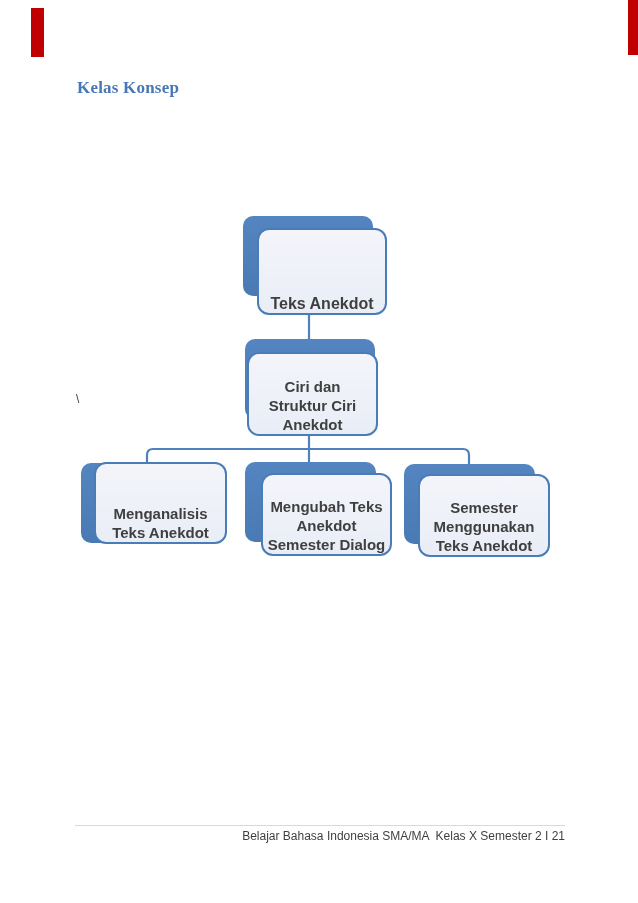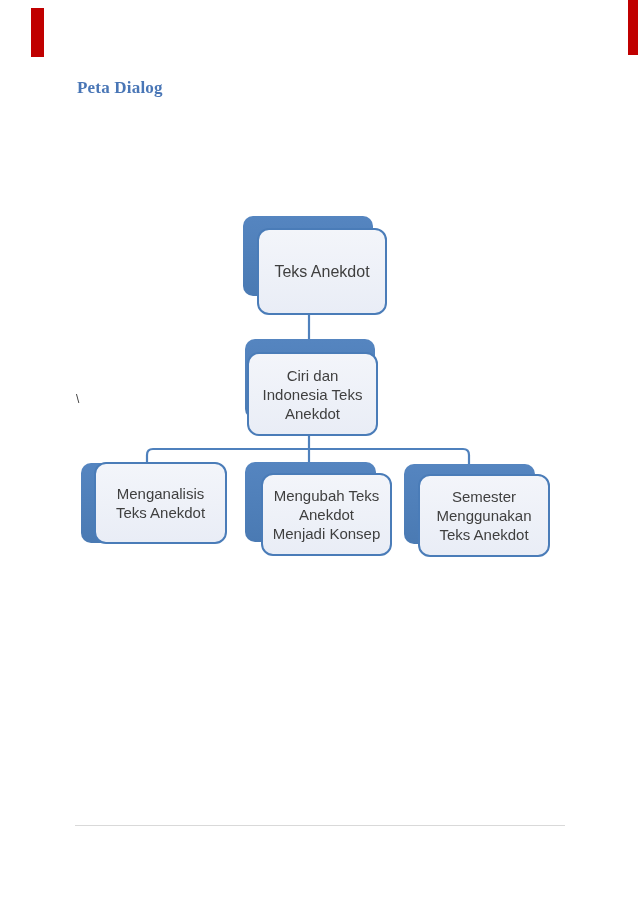--- a/index.html
+++ b/index.html
@@ -28,22 +28,22 @@
   .connectors path { stroke:#4f81bd; stroke-width:2.2; fill:none; }
 
   .node-back {
     position:absolute; border-radius:10px;
     background:linear-gradient(180deg,#5585c0 0%, #4a7ab3 100%);
   }
   .node-front {
     position:absolute; border-radius:12px; box-sizing:border-box;
     background:linear-gradient(180deg,#f3f5fa 0%, #e9edf6 100%);
     border:2px solid #4a7cb8;
-    display:flex; flex-direction:column; align-items:center; justify-content:center;
-    text-align:center; color:#3f3f3f; font-size:15px; line-height:19px;
+    display:flex; flex-direction:column; align-items:center; justify-content:flex-end;
+    text-align:center; color:#3f3f3f; font-size:15px; line-height:19px;font-weight:bold;
   }
   .node-front.root { font-size:16px; }
 
   
   .back-root  { left:243px; top:216px; width:130px; height:80px; }
   .front-root { left:257px; top:228px; width:130px; height:87px; }
   .back-mid   { left:245px; top:339px; width:130px; height:80px; }
   .front-mid  { left:247px; top:352px; width:131px; height:84px; }
   .back-c1    { left:81px;  top:463px; width:127px; height:80px; }
   .front-c1   { left:94px;  top:462px; width:133px; height:82px; }
@@ -62,21 +62,21 @@
   }
 </style>
 </head>
 <body>
 
 <div class="page">
 
   <div class="red-mark left"></div>
   <div class="red-mark right"></div>
 
-  <div class="heading">Peta Dialog</div>
+  <div class="heading">Kelas Konsep</div>
 
   <div class="stray">\</div>
 
   <div>
     <svg class="connectors" width="638" height="903" aria-hidden="true">
       <path d="M309 312 L309 356"></path>
       <path d="M309 434 L309 449"></path>
       <path d="M147 474 L147 455 Q147 449 153 449 L463 449 Q469 449 469 455 L469 474"></path>
       <path d="M309 449 L309 474"></path>
     </svg>
@@ -85,47 +85,48 @@
       <div class="node-back back-root"></div>
       <div class="node-front front-root root">
         <span>Teks Anekdot</span>
       </div>
     </div>
 
     <div>
       <div class="node-back back-mid"></div>
       <div class="node-front front-mid">
         <span>Ciri dan</span>
-        <span>Indonesia Teks</span>
+        <span>Struktur Ciri</span>
         <span>Anekdot</span>
       </div>
     </div>
 
     <div>
       <div class="node-back back-c1"></div>
       <div class="node-front front-c1">
         <span>Menganalisis</span>
         <span>Teks Anekdot</span>
       </div>
     </div>
 
     <div>
       <div class="node-back back-c2"></div>
       <div class="node-front front-c2">
         <span>Mengubah Teks</span>
         <span>Anekdot</span>
-        <span>Menjadi Konsep</span>
+        <span>Semester Dialog</span>
       </div>
     </div>
 
     <div>
       <div class="node-back back-c3"></div>
       <div class="node-front front-c3">
         <span>Semester</span>
         <span>Menggunakan</span>
         <span>Teks Anekdot</span>
       </div>
     </div>
   </div>
 
   <div class="footer-divider"></div>
+  <div class="footer-text">Belajar Bahasa Indonesia SMA/MA  Kelas X Semester 2 I 21</div>
 
 </div>
 
 </body></html>

